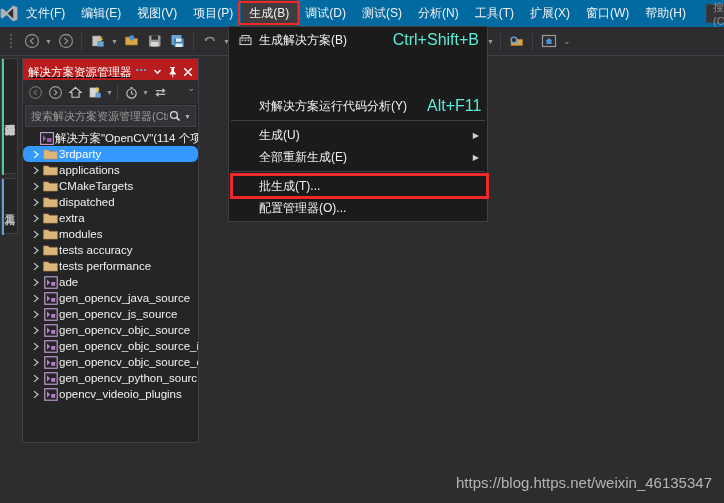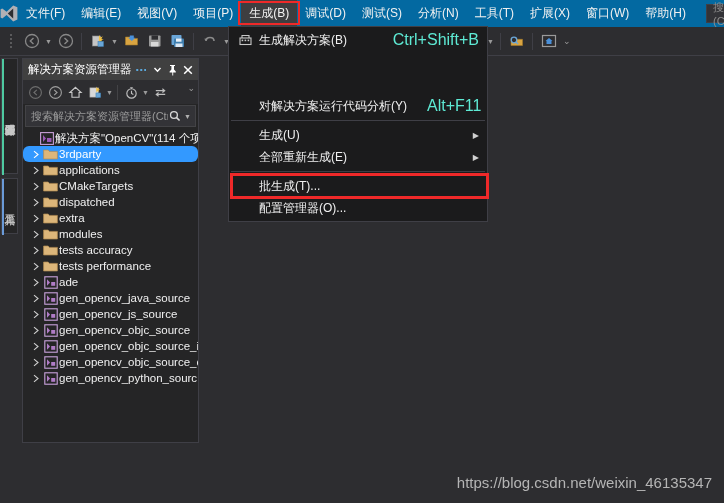--- a/index.html
+++ b/index.html
@@ -104,23 +104,24 @@
 
   
   .se-panel {
     position: absolute; top: 58px; left: 22px;
     width: 177px; height: 385px;
     background: #252526;
     border: 1px solid #3f3f46;
     display: flex; flex-direction: column;
   }
   .se-title {
-    height: 21px; background: #404040;
-    display: flex; align-items: center; padding: 0 3px 0 5px;
+    height: 21px; background: #b91c1c;
+    display: flex; align-items: flex-end; padding: 0 3px 0 5px;
     flex-shrink: 0;
+    text-decoration: underline;
   }
   .se-title-text {
     font-size: 11.5px; color: #ffffff; white-space: nowrap;
   }
   .se-title-dots {
     flex: 1; height: 100%;
     margin: 0 4px;
     background-image: radial-gradient(circle, #5ba8db 42%, transparent 43%);
     background-size: 4px 4px;
     background-position: center;
@@ -690,20 +691,35 @@
       <span class="tree-icon">
         <svg width="14" height="13" viewBox="0 0 14 13">
           <rect x="0.8" y="0.8" width="12.4" height="11.4" fill="none" stroke="#c9a2dd" stroke-width="1.1"></rect>
           <path d="M3 3.2 L6 6.5 L3 9.8 Z" fill="#b07cc6"></path>
           <rect x="7.2" y="6" width="4" height="3.8" fill="#b07cc6"></rect>
         </svg>
       </span>
       <span class="tree-label">gen_opencv_python_sourc</span>
     </div>
 
+    <div class="tree-row indent-1">
+      <span class="expander">
+        <svg width="8" height="9" viewBox="0 0 8 9">
+            <path d="M2 1.2 L6 4.5 L2 7.8" fill="none" stroke="#cfcfcf" stroke-width="1.1"></path>
+          </svg>
+      </span>
+      <span class="tree-icon">
+        <svg width="14" height="13" viewBox="0 0 14 13">
+          <rect x="0.8" y="0.8" width="12.4" height="11.4" fill="none" stroke="#c9a2dd" stroke-width="1.1"></rect>
+          <path d="M3 3.2 L6 6.5 L3 9.8 Z" fill="#b07cc6"></path>
+          <rect x="7.2" y="6" width="4" height="3.8" fill="#b07cc6"></rect>
+        </svg>
+      </span>
+      <span class="tree-label">opencv_videoio_plugins</span>
+    </div>
 
   </div>
 </div>
 
 <div class="dropdown">
 
   <div class="dd-item">
     <span class="dd-icon">
       <svg width="15" height="14" viewBox="0 0 15 14">
         <rect x="2" y="5" width="11" height="6.5" fill="none" stroke="#c8c8c8" stroke-width="1.1"></rect>
@@ -752,13 +768,13 @@
     <span class="dd-label">批生成(T)...</span>
   </div>
 
   <div class="dd-item">
     <span class="dd-icon"></span>
     <span class="dd-label">配置管理器(O)...</span>
   </div>
 
 </div>
 
-<div class="watermark">https://blog.csdn.net/weixin_46135347</div>
+<div class="watermark">https://blog.https.net/weixin_46135347</div>
 
 </body></html>

